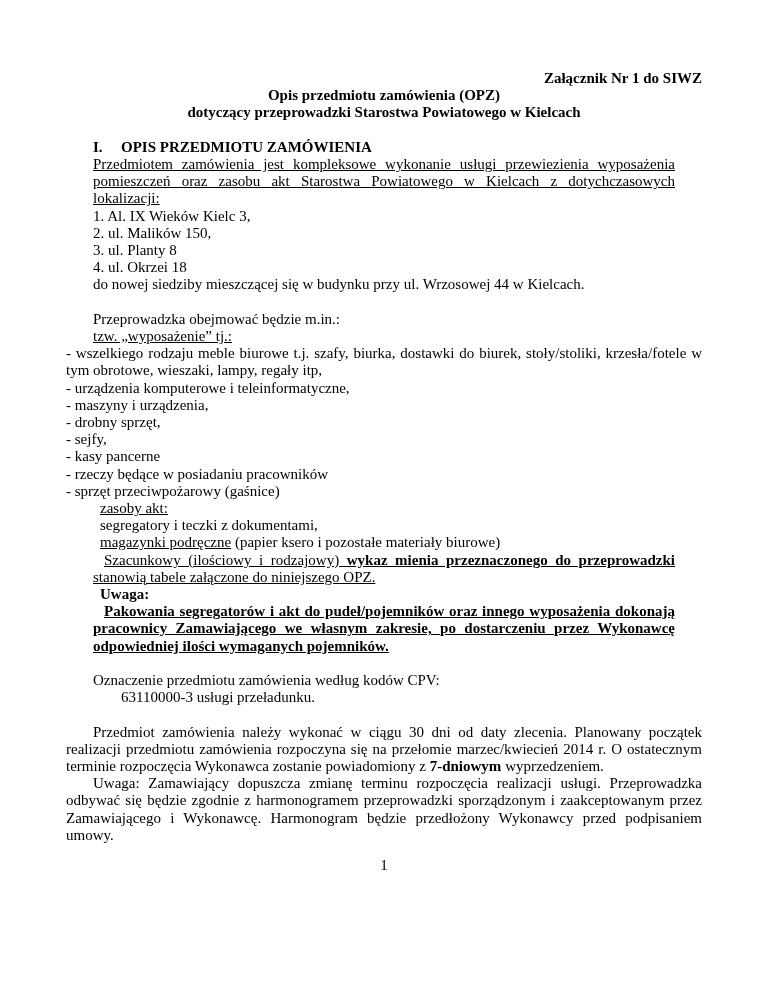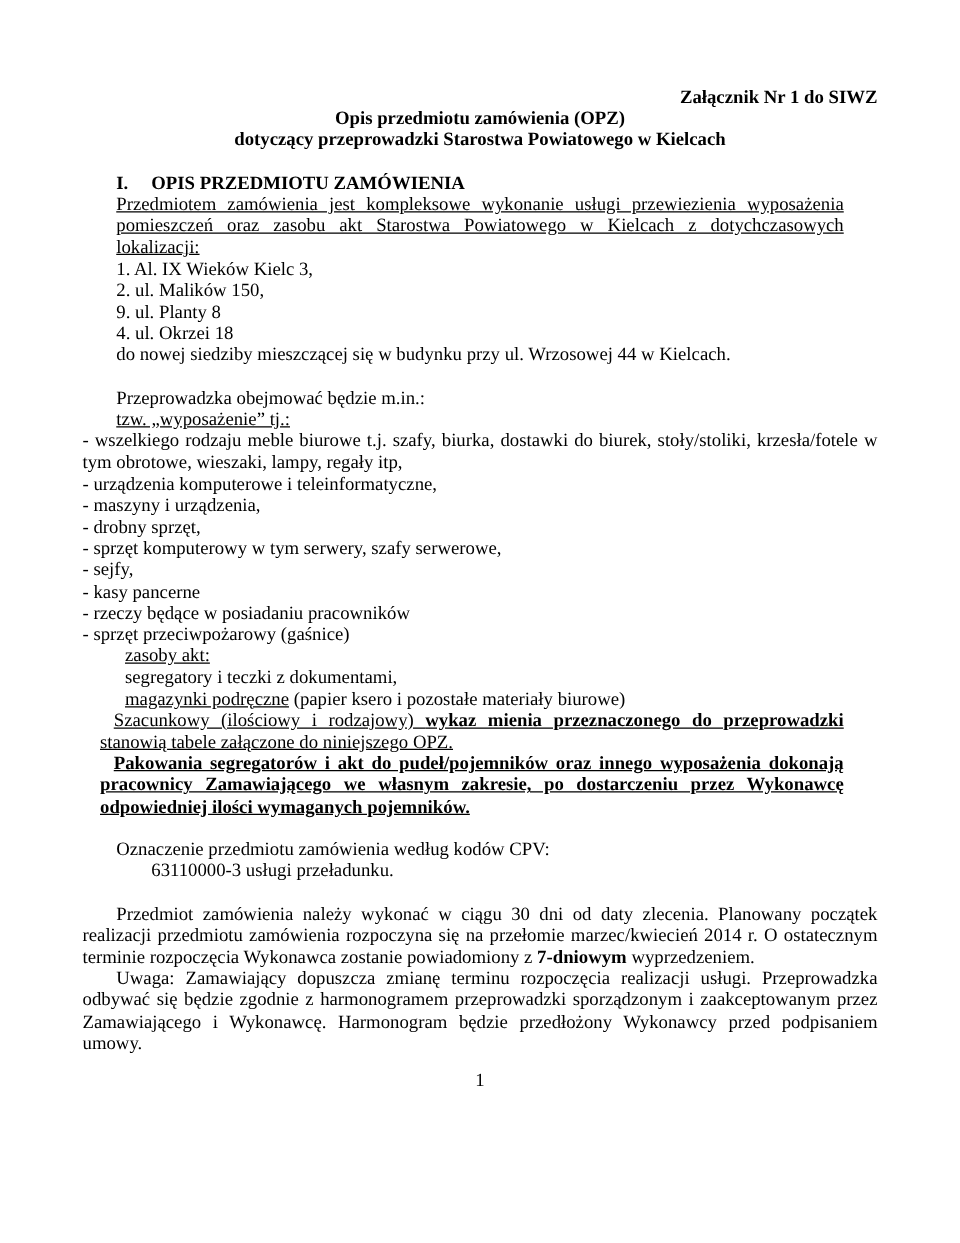--- a/index.html
+++ b/index.html
@@ -18,21 +18,21 @@
   p { margin:0; }
   .bold      { font-weight:bold; }
   .underline { text-decoration:underline; }
   .center    { text-align:center; }
   .right     { text-align:right; }
   .justify   { text-align:justify; }
   .indent1   { margin-left:27px; }
   .indent2   { margin-left:34px; }
   .indent3   { margin-left:55px; }
   .rtrim     { margin-right:27px;text-decoration:underline; }
-  .hang      { margin-left:14px; text-indent:11px; }
+  .hang      { margin-left:27px; text-indent:11px; }
   .firstline { text-indent:27px; }
   .spacer    { height:17.2px; }
   .sec-num   { display:inline-block; width:28px; }
   .page-number {
     position:absolute;
     left:0; right:0; bottom:46px;
     text-align:center;
   }
 </style>
 </head>
@@ -45,45 +45,45 @@
   <p class="center bold">dotyczący przeprowadzki Starostwa Powiatowego w Kielcach</p>
 
   <div class="spacer"></div>
 
   <p class="indent1 bold"><span class="sec-num">I.</span><span>OPIS PRZEDMIOTU ZAMÓWIENIA</span></p>
 
   <p class="indent1 rtrim justify">Przedmiotem zamówienia jest kompleksowe wykonanie usługi przewiezienia wyposażenia pomieszczeń oraz zasobu akt Starostwa Powiatowego w Kielcach z dotychczasowych lokalizacji:</p>
 
   <p class="indent1">1. Al. IX Wieków Kielc 3,</p>
   <p class="indent1">2. ul. Malików 150,</p>
-  <p class="indent1">9. ul. Planty 8</p>
+  <p class="indent1">3. ul. Planty 8</p>
   <p class="indent1">4. ul. Okrzei 18</p>
   <p class="indent1">do nowej siedziby mieszczącej się w budynku przy ul. Wrzosowej 44 w Kielcach.</p>
 
   <div class="spacer"></div>
 
   <p class="indent1">Przeprowadzka obejmować będzie m.in.:</p>
   <p class="indent1"><span class="underline">tzw.  „wyposażenie” tj.:</span></p>
 
   <p class="justify">- wszelkiego rodzaju meble biurowe t.j. szafy, biurka, dostawki do biurek, stoły/stoliki, krzesła/fotele w tym obrotowe, wieszaki, lampy, regały  itp,</p>
   <p>- urządzenia komputerowe i teleinformatyczne,</p>
   <p>- maszyny i urządzenia,</p>
   <p>- drobny sprzęt,</p>
-  <p>- sprzęt komputerowy w tym serwery, szafy serwerowe,</p>
   <p>- sejfy,</p>
   <p>- kasy pancerne</p>
   <p>- rzeczy będące w posiadaniu pracowników</p>
   <p>- sprzęt przeciwpożarowy  (gaśnice)</p>
 
   <p class="indent2"><span class="underline">zasoby akt:</span></p>
   <p class="indent2">segregatory i teczki z dokumentami,</p>
   <p class="indent2"><span class="underline">magazynki podręczne</span><span> (papier ksero i pozostałe materiały biurowe)</span></p>
 
   <p class="hang rtrim justify"><span>Szacunkowy (ilościowy i rodzajowy) </span><span class="bold">wykaz mienia przeznaczonego do przeprowadzki</span><span> stanowią tabele  załączone do niniejszego OPZ.</span></p>
 
+  <p class="indent2 bold">Uwaga:</p>
   <p class="hang rtrim bold justify">Pakowania segregatorów i akt do pudeł/pojemników oraz innego wyposażenia dokonają pracownicy Zamawiającego we własnym zakresie, po dostarczeniu przez Wykonawcę odpowiedniej ilości wymaganych pojemników.</p>
 
   <div class="spacer"></div>
 
   <p class="indent1">Oznaczenie przedmiotu zamówienia według kodów CPV:</p>
   <p class="indent3">63110000-3 usługi przeładunku.</p>
 
   <div class="spacer"></div>
 
   <p class="firstline justify"><span>Przedmiot zamówienia należy wykonać w ciągu 30 dni od daty zlecenia. Planowany początek realizacji przedmiotu zamówienia rozpoczyna się na przełomie marzec/kwiecień 2014 r. O ostatecznym terminie rozpoczęcia Wykonawca zostanie powiadomiony z </span><span class="bold">7-dniowym</span><span> wyprzedzeniem.</span></p>

